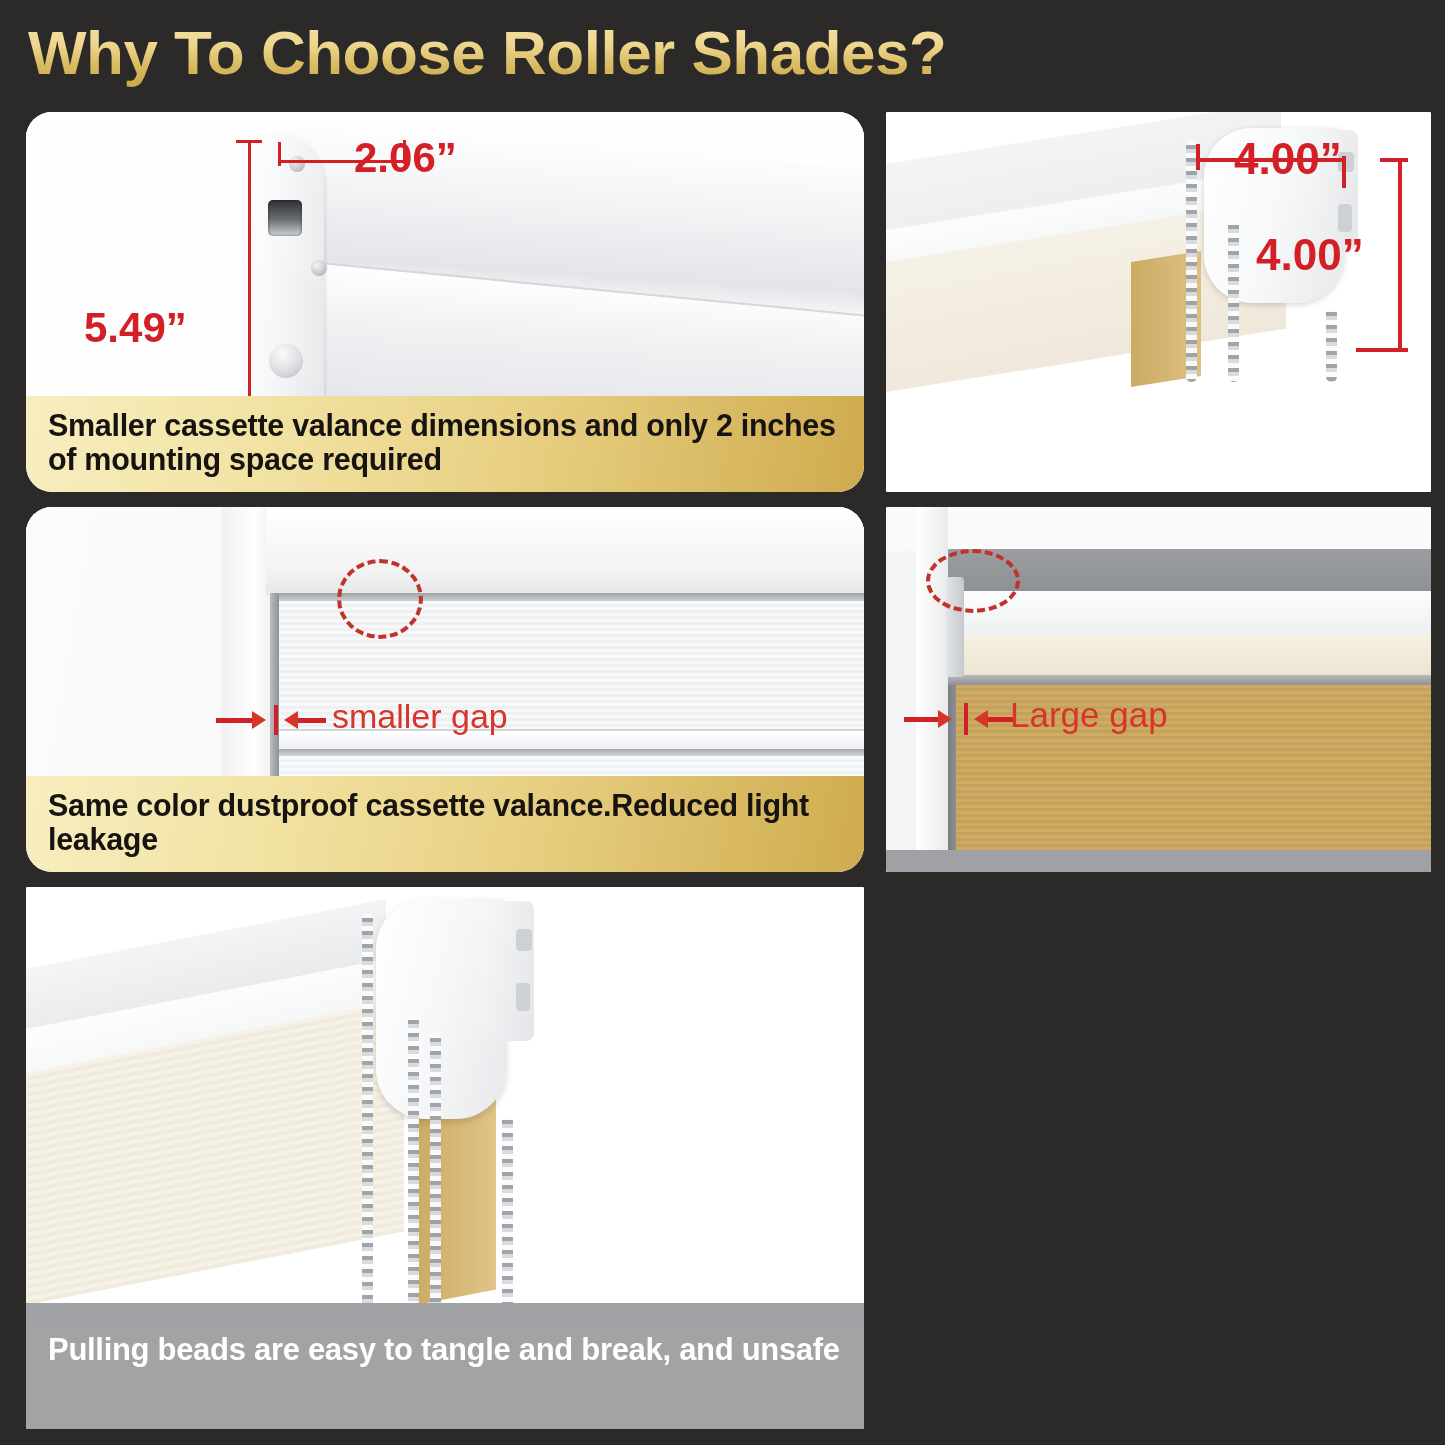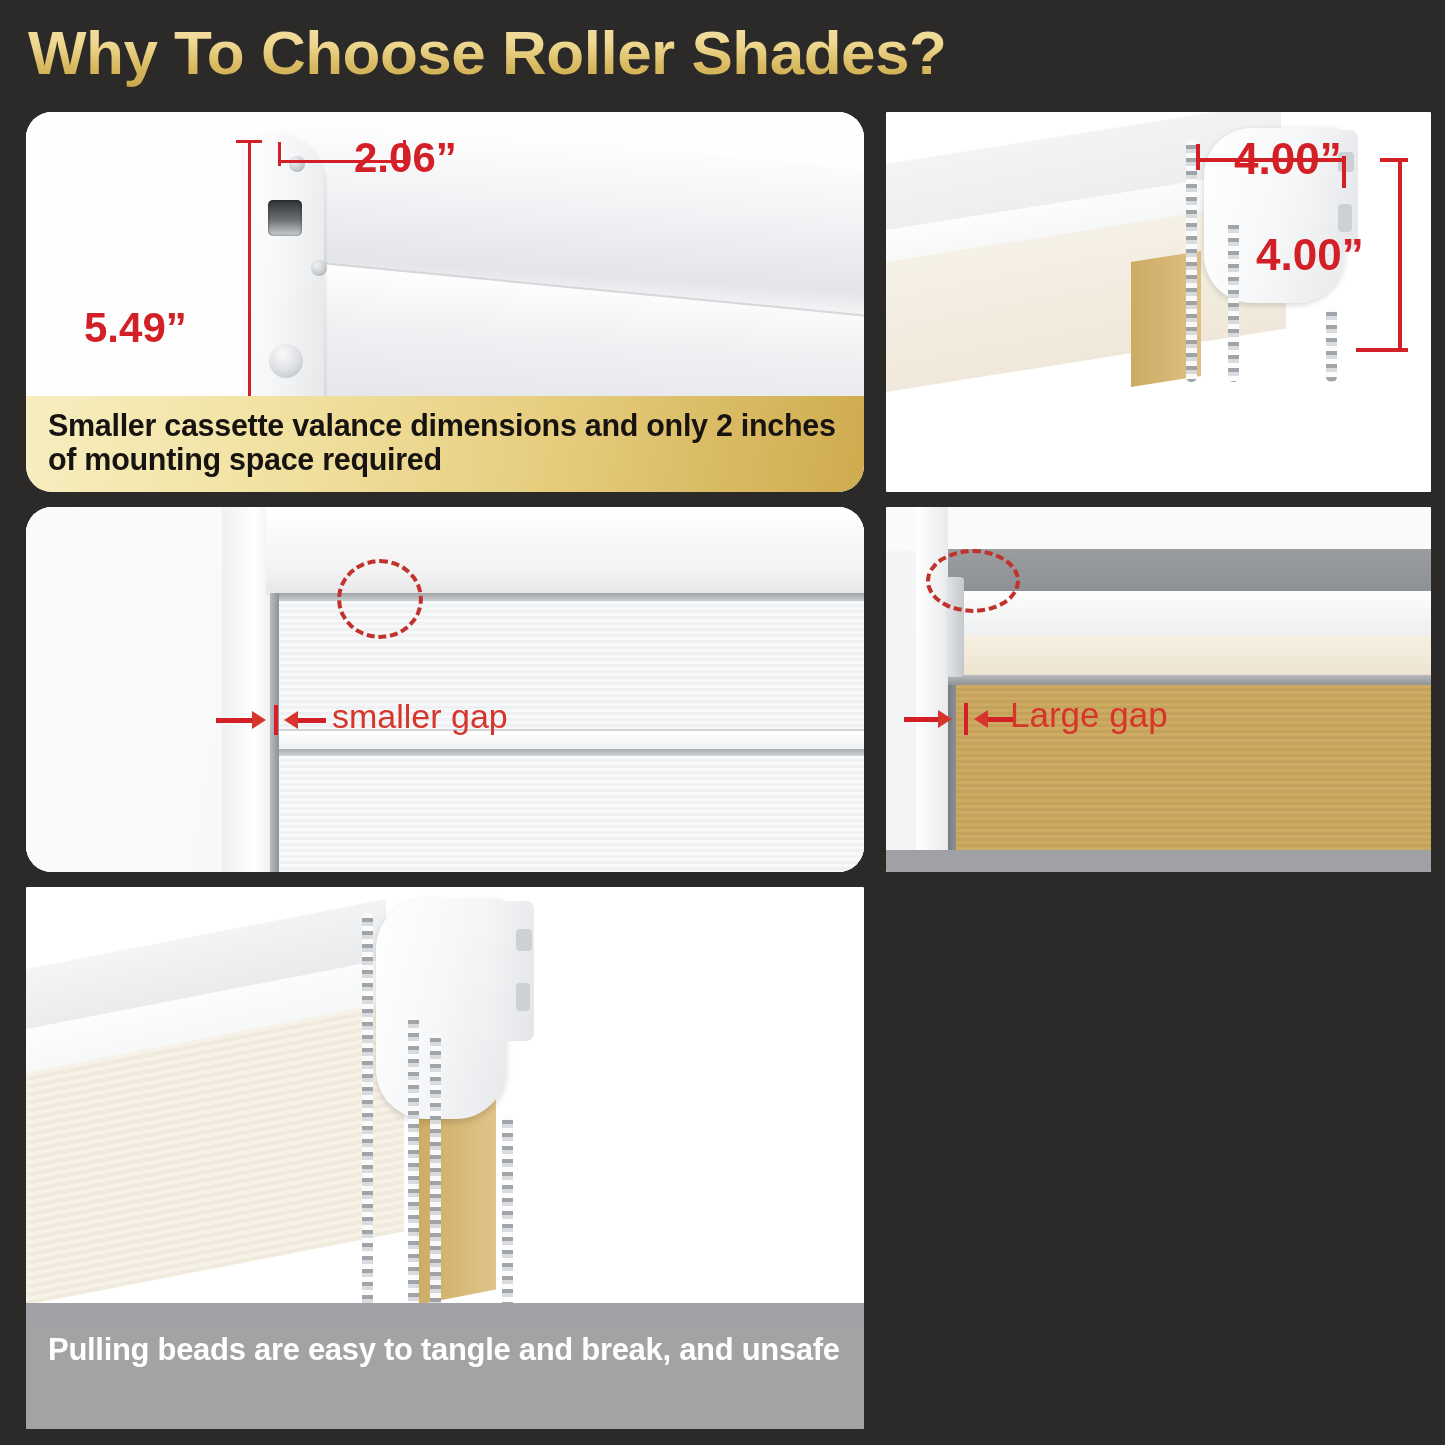--- a/index.html
+++ b/index.html
@@ -309,20 +309,21 @@
       <div class="p3-edge"></div>
       <div class="dashed-ellipse" style="left:311px;top:52px;width:78px;height:72px;"></div>
 
       <div class="red-line" style="left:248px;top:198px;width:4px;height:30px;"></div>
       <div class="red-line" style="left:190px;top:211px;width:38px;height:5px;"></div>
       <div class="red-line" style="left:264px;top:211px;width:36px;height:5px;"></div>
       <div style="position:absolute;left:226px;top:204px;width:0;height:0;border-left:14px solid #d7352c;border-top:9px solid transparent;border-bottom:9px solid transparent;"></div>
       <div style="position:absolute;left:258px;top:204px;width:0;height:0;border-right:14px solid #d7352c;border-top:9px solid transparent;border-bottom:9px solid transparent;"></div>
       <div class="gap-label" style="left:306px;top:190px;font-size:34px;">smaller gap</div>
     </div>
+    <div class="cap gold">Same color dustproof cassette valance.Reduced light leakage</div>
   </div>
 
   <div class="panel bad">
     <div class="photo">
       <div class="p4-wall"></div>
       <div class="p4-top"></div>
       <div class="p4-gray"></div>
       <div class="p4-white"></div>
       <div class="p4-cream"></div>
       <div class="p4-bar"></div>

